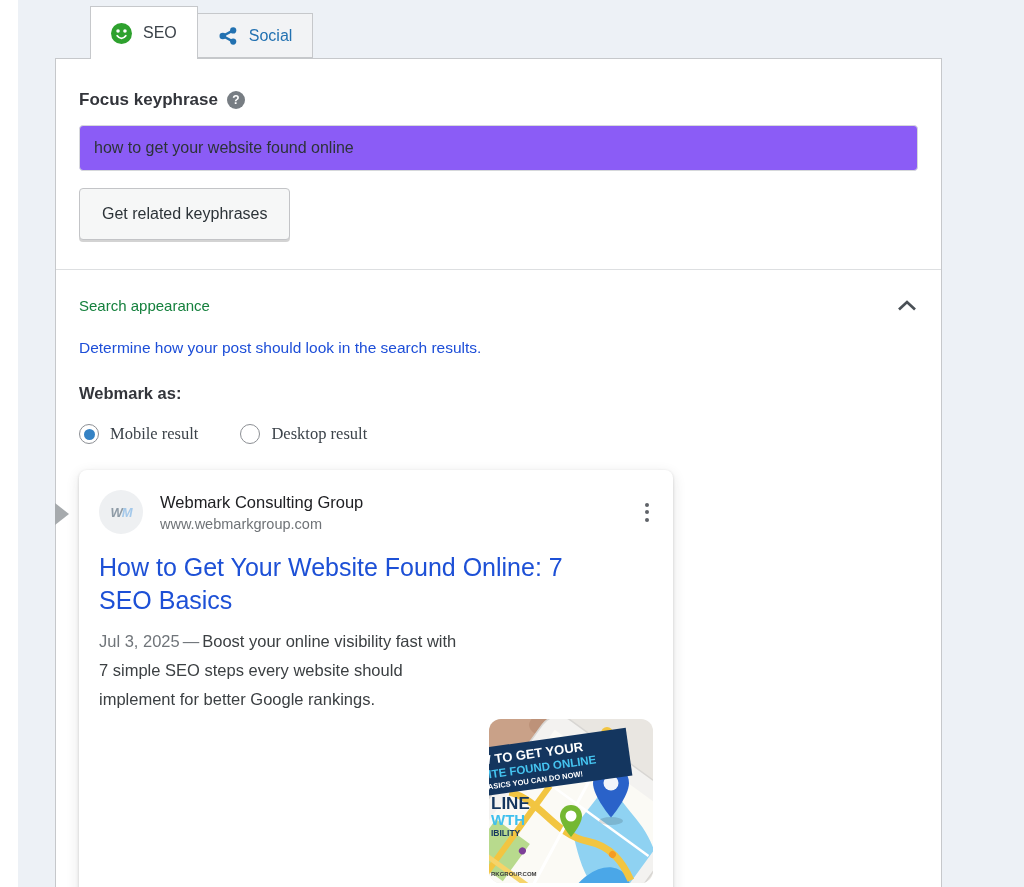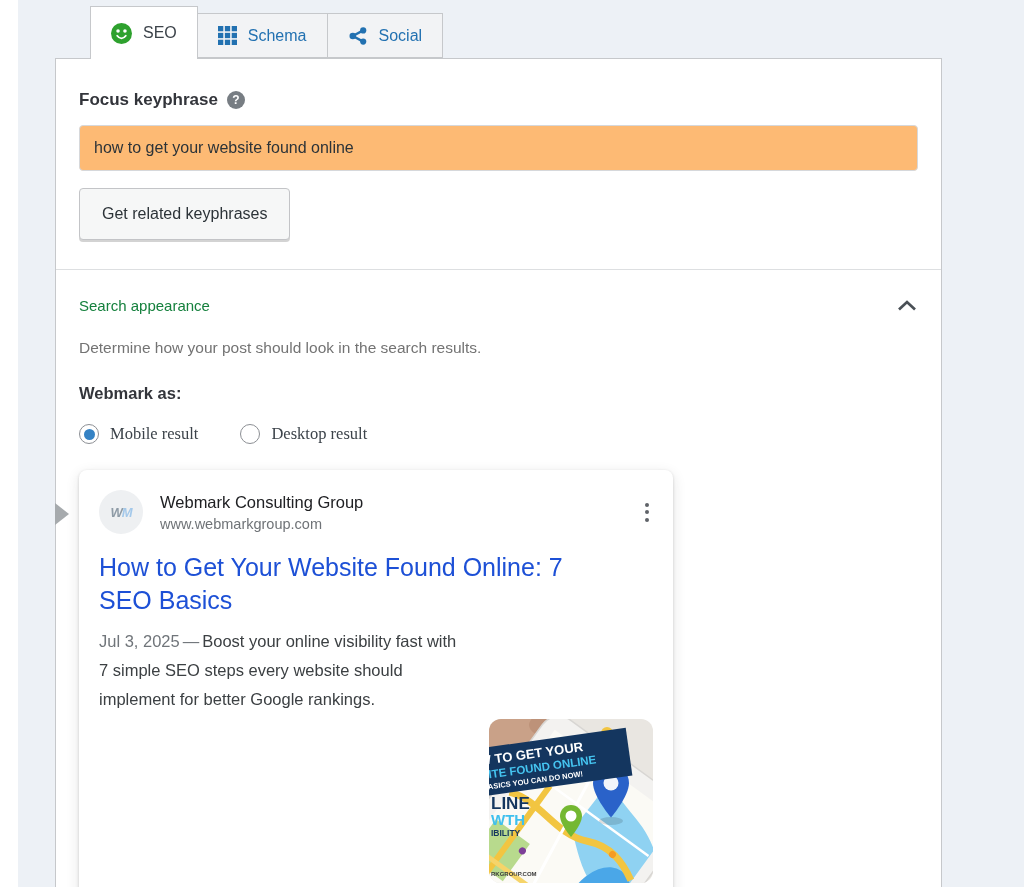--- a/index.html
+++ b/index.html
@@ -37,35 +37,35 @@
   .fk-row { display: flex; align-items: center; gap: 9px; }
   .fk-label { font-size: 17px; font-weight: bold; color: #33353b; }
   .help-badge {
     width: 18px; height: 18px; border-radius: 50%; background: #777d83; color: #fff;
     font-size: 12px; font-weight: bold; display: flex; align-items: center; justify-content: center;
     cursor: pointer;
   }
   .fk-input {
     margin-top: 15px; width: 100%; height: 46px; border: 1px solid #d6d8db; border-radius: 4px;
     padding: 0 14px; font-size: 16px; color: #2c3338; font-family: "Liberation Sans", sans-serif;
-    background: #fdba74; outline: none; display: block;
+    background: #8b5cf6; outline: none; display: block;
   }
   .related-btn {
     margin-top: 17px; display: inline-block; padding: 16px 22px; font-size: 16px; color: #2c3338;
     background: #f6f7f7; border: 1px solid #c3c4c7; border-radius: 4px;
     box-shadow: 0 2px 0 rgba(175,175,175,0.55); cursor: pointer;
     font-family: "Liberation Sans", sans-serif;
   }
 
   .divider { margin: 29px -23px 0 -23px; border: 0; border-top: 1px solid #dddfe1; }
 
   
   .sa-header { margin-top: 27px; display: flex; align-items: center; justify-content: space-between; cursor: pointer; }
   .sa-title { font-size: 15px; font-weight: 500; color: #15803d; }
-  .sa-desc { margin-top: 25px; font-size: 15.5px; color: #737373; }
+  .sa-desc { margin-top: 25px; font-size: 15.5px; color: #1d4ed8; }
   .preview-as { margin-top: 27px; font-size: 16.5px; font-weight: bold; color: #33353b; }
 
   .radio-row { margin-top: 21px; display: flex; align-items: center; gap: 42px; font-family: Liberation Serif, serif; }
   .radio-opt { display: flex; align-items: center; gap: 11px; cursor: pointer; }
   .radio-circle {
     width: 20px; height: 20px; border-radius: 50%; border: 1.5px solid #8c8f94; background: #fff;
     display: flex; align-items: center; justify-content: center; flex: none;
   }
   .radio-opt.selected .radio-circle::after {
     content: ""; width: 11px; height: 11px; border-radius: 50%; background: #3582c4; display: block;
@@ -118,36 +118,20 @@
   <div class="tab active">
     <span class="ticon">
       <svg width="21" height="21" viewBox="0 0 20 20">
           <circle cx="10" cy="10" r="10" fill="#2ea12e"></circle>
           <circle cx="6.7" cy="7.6" r="1.7" fill="#fff"></circle>
           <circle cx="13.3" cy="7.6" r="1.7" fill="#fff"></circle>
           <path d="M5.9 12.2c1.3 1.7 2.7 2.5 4.1 2.5s2.8-.8 4.1-2.5" stroke="#fff" stroke-width="1.7" fill="none" stroke-linecap="round"></path>
         </svg>
     </span>
     <span>SEO</span>
-  </div>
-  <div class="tab">
-    <span class="ticon">
-      <svg width="19" height="19" viewBox="0 0 18 18" fill="#2271b1">
-          <rect x="0" y="0" width="5" height="5"></rect>
-          <rect x="6.5" y="0" width="5" height="5"></rect>
-          <rect x="13" y="0" width="5" height="5"></rect>
-          <rect x="0" y="6.5" width="5" height="5"></rect>
-          <rect x="6.5" y="6.5" width="5" height="5"></rect>
-          <rect x="13" y="6.5" width="5" height="5"></rect>
-          <rect x="0" y="13" width="5" height="5"></rect>
-          <rect x="6.5" y="13" width="5" height="5"></rect>
-          <rect x="13" y="13" width="5" height="5"></rect>
-        </svg>
-    </span>
-    <span>Schema</span>
   </div>
   <div class="tab">
     <span class="ticon">
       <svg width="20" height="20" viewBox="0 0 20 20">
           <path d="M4.8 10L15.2 4.4M4.8 10l10.4 5.6" stroke="#2271b1" stroke-width="2.4" fill="none"></path>
           <circle cx="15.2" cy="4.4" r="3.1" fill="#2271b1"></circle>
           <circle cx="4.8" cy="10" r="3.3" fill="#2271b1"></circle>
           <circle cx="15.2" cy="15.6" r="3.1" fill="#2271b1"></circle>
         </svg>
     </span>

